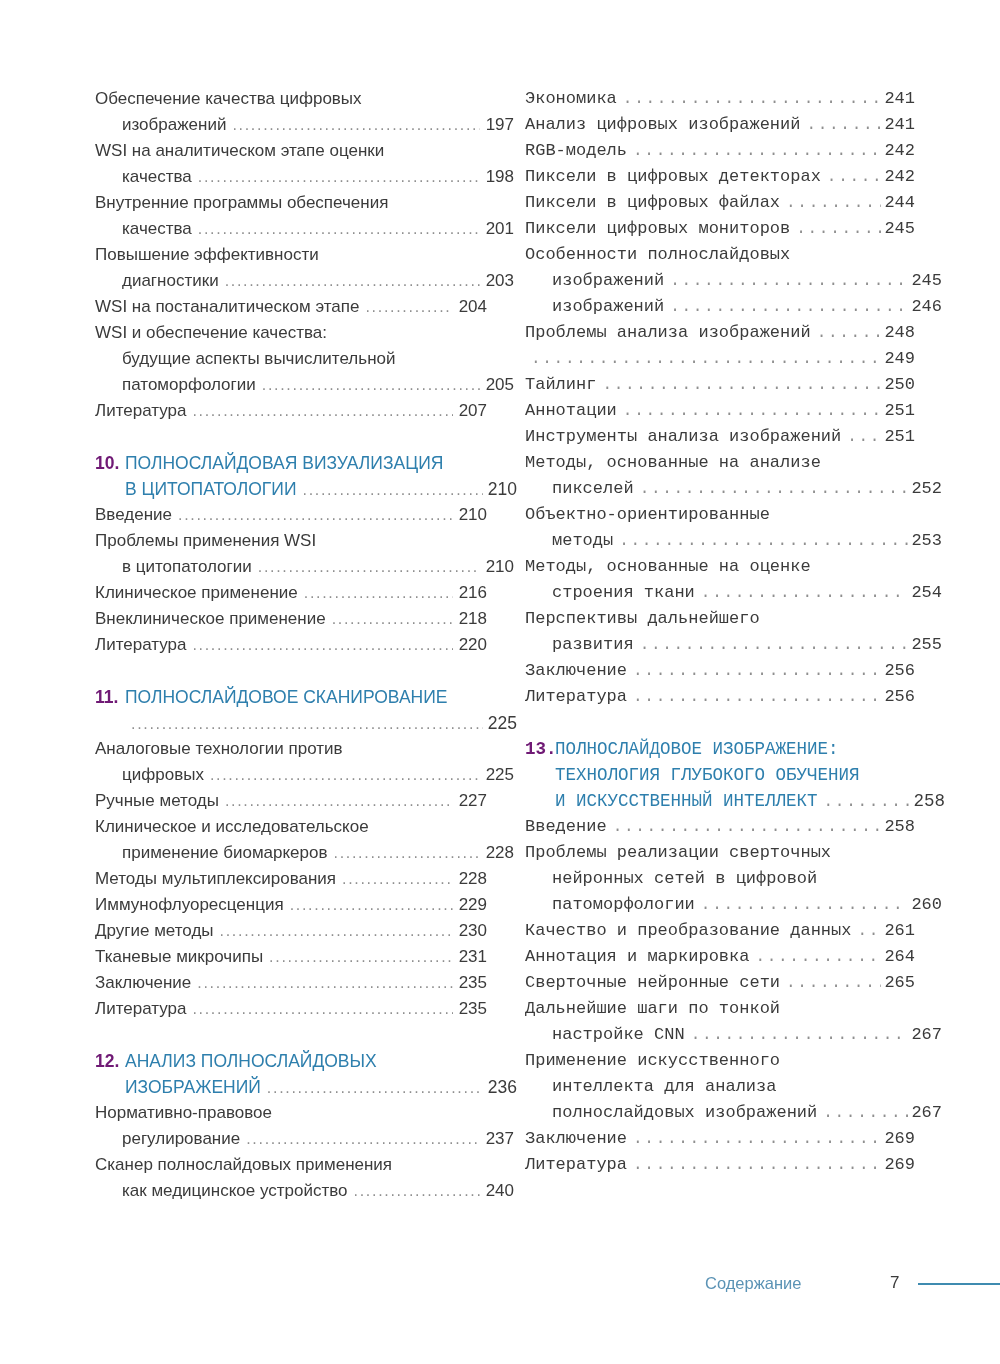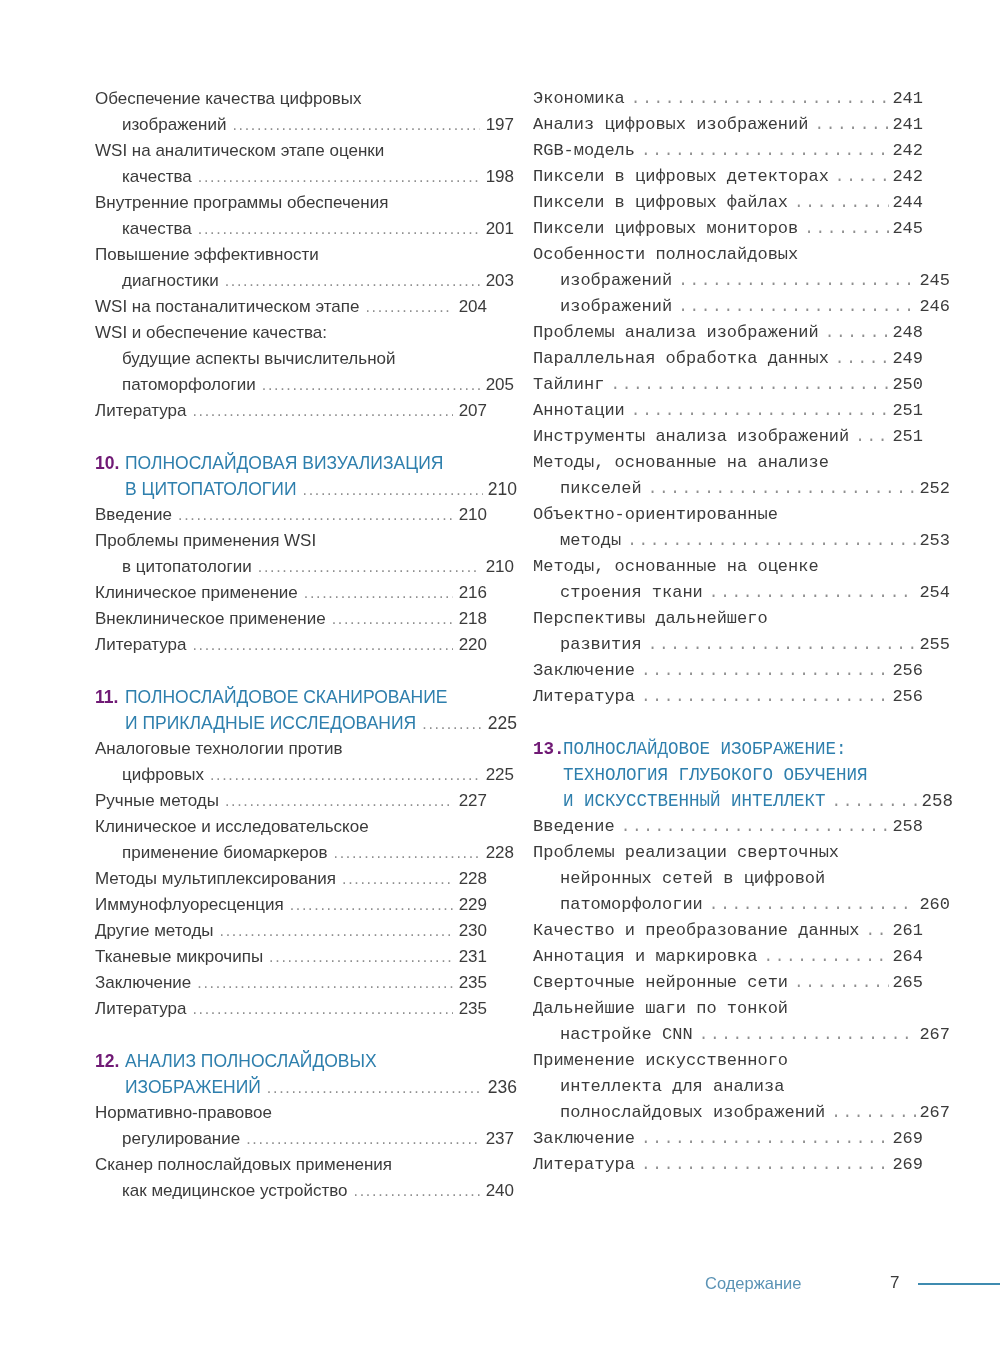--- a/index.html
+++ b/index.html
@@ -20,21 +20,21 @@
     inset: 0;
     background: #ffffff;
   }
 
   .columns {
     position: absolute;
     left: 0;
     top: 86px;
     width: 1000px;
     display: flex;
-    gap: 8px;
+    gap: 0;
   }
 
   .col {
     width: 410px;
   }
   .col-left  { margin-left: 95px; }
   .col-right { margin-left: 20px; font-family: Liberation Mono, monospace; }
 
   .chap-gap { height: 26px; }
   .chap-num {
@@ -278,21 +278,20 @@
         <div class="row chaprow nodots">
           <span class="chap-num">11.</span>
           <div class="inner">
             <span class="label">ПОЛНОСЛАЙДОВОЕ СКАНИРОВАНИЕ</span>
             <span class="fill"></span>
             <span class="num"></span>
           </div>
         </div>
         <div class="row chaprow">
           <div class="inner">
-            <span class="label">И ПРИКЛАДНЫЕ ИССЛЕДОВАНИЯ</span>
             <span class="fill">..........................................................................................</span>
             <span class="num">225</span>
           </div>
         </div>
         <div class="row nodots">
           <div class="inner">
             <span class="label">Аналоговые технологии против</span>
             <span class="fill"></span>
             <span class="num"></span>
           </div>
@@ -478,21 +477,20 @@
         </div>
         <div class="row ">
           <div class="inner">
             <span class="label">Проблемы анализа изображений</span>
             <span class="fill">..........................................................................................</span>
             <span class="num">248</span>
           </div>
         </div>
         <div class="row ">
           <div class="inner">
-            <span class="label">Параллельная обработка данных</span>
             <span class="fill">..........................................................................................</span>
             <span class="num">249</span>
           </div>
         </div>
         <div class="row ">
           <div class="inner">
             <span class="label">Тайлинг</span>
             <span class="fill">..........................................................................................</span>
             <span class="num">250</span>
           </div>

